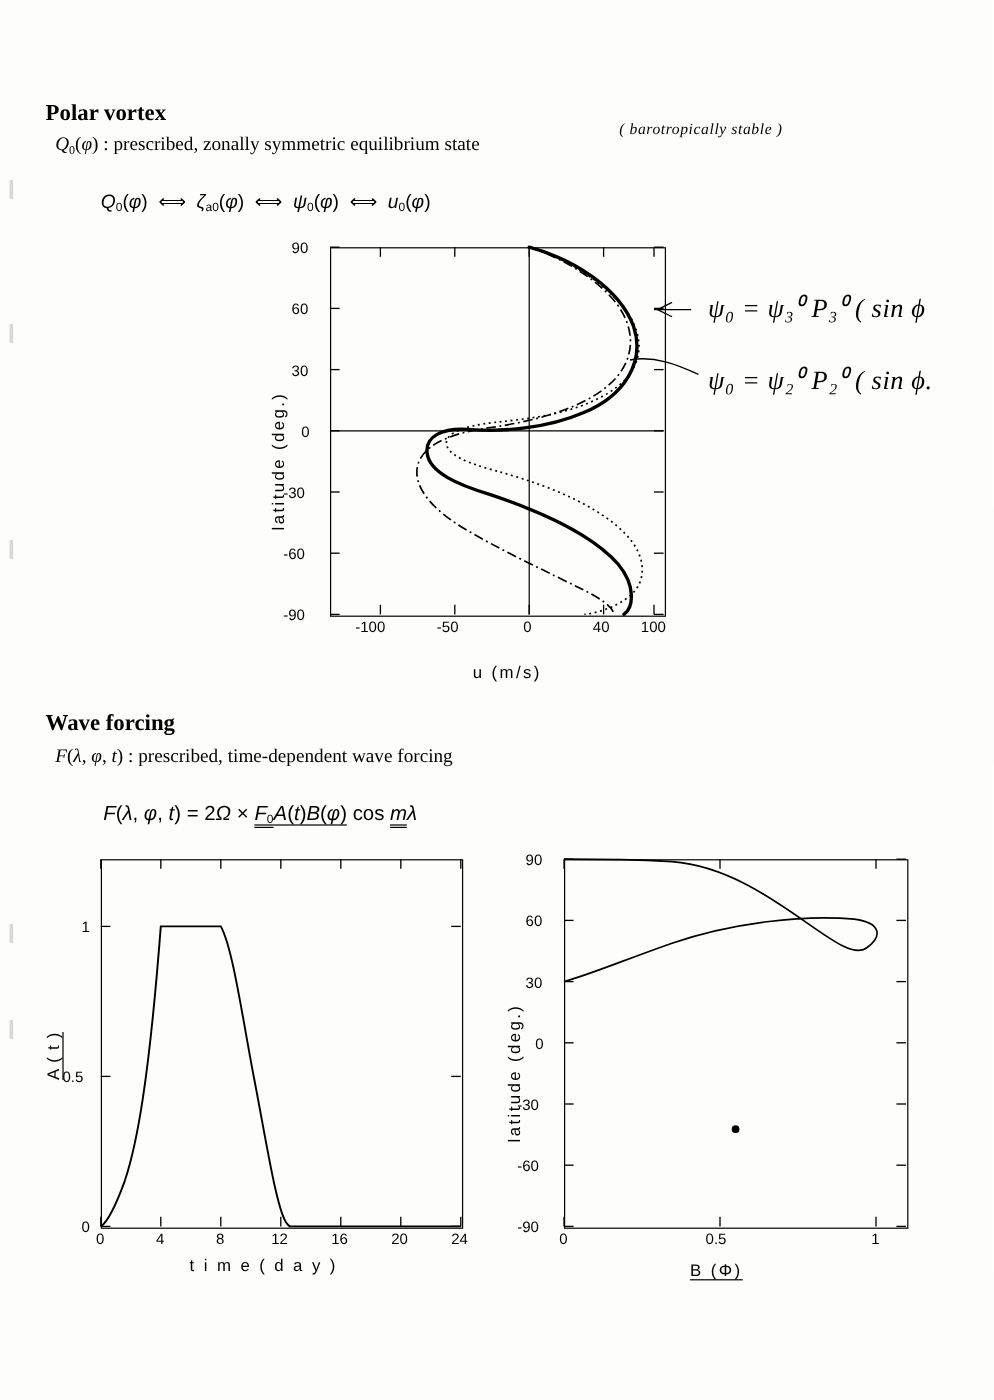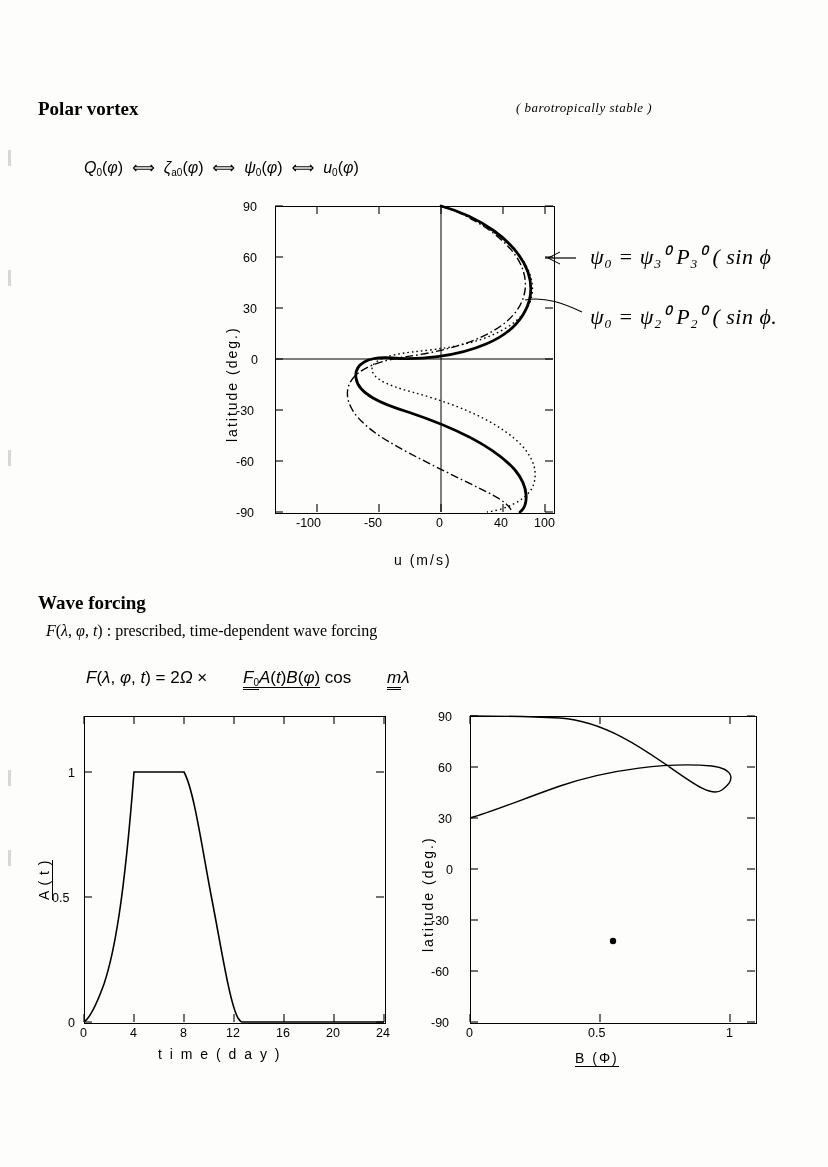--- a/index.html
+++ b/index.html
@@ -5,21 +5,21 @@
   html,body{margin:0;padding:0;background:#ffffff;}
   body{width:828px;height:1167px;position:relative;font-family:"Liberation Serif",serif;color:#111;overflow:hidden;}
   .page{position:absolute;inset:0;background:#fdfdfb;}
   .sec-title{position:absolute;font-family:"Liberation Serif",serif;font-weight:bold;font-size:19px;color:#000;}
   .sec-sub{position:absolute;font-family:"Liberation Serif",serif;font-size:16px;color:#000;}
   .eqn{position:absolute;font-family:Liberation Sans, sans-serif;font-size:16px;color:#000;}
   .hand{position:absolute;font-family:"Liberation Serif",serif;font-style:italic;font-size:13px;color:#000;letter-spacing:.5px;}
   .it{font-style:italic;}
   .sub{font-size:10px;vertical-align:-3px;}
   .uline{border-bottom:1.4px solid #000;}
-  .dline{border-bottom:3px double #000;margin-left:31px;}
+  .dline{border-bottom:3px double #000;}
   
   .plot{position:absolute;}
   .frame{position:absolute;border:1.2px solid #000;background:transparent;}
   .ticklab{position:absolute;font-family:"Liberation Sans",sans-serif;font-size:12.5px;color:#000;white-space:nowrap;}
   .axlab{position:absolute;font-family:"Liberation Sans",sans-serif;font-size:14px;color:#000;letter-spacing:2px;white-space:nowrap;}
   .vlabel{position:absolute;font-family:"Liberation Sans",sans-serif;font-size:14px;color:#000;letter-spacing:2px;white-space:nowrap;transform-origin:0 0;transform:rotate(-90deg);}
   svg{display:block;overflow:visible;}
   .margin-marks{position:absolute;left:8px;top:150px;width:6px;height:800px;}
   .mm{position:absolute;left:0;width:3px;height:16px;background:#d8d8d4;}
 </style>
@@ -29,22 +29,25 @@
 <div class="page">
 
   <div class="margin-marks">
     <div class="mm" style="top:0px"></div>
     <div class="mm" style="top:120px"></div>
     <div class="mm" style="top:300px"></div>
     <div class="mm" style="top:620px"></div>
     <div class="mm" style="top:700px"></div>
   </div>
 
-  <div class="sec-title" style="left:38px; top:98px;">Polar vortex</div>
-
+  <div class="sec-title" style="left:38px; top:84px;">Polar vortex</div>
+
+  <div class="sec-sub" style="left:46px; top:112px;">
+    <span class="it">Q</span><span class="sub">0</span>(<span class="it">φ</span>) : prescribed, zonally symmetric equilibrium state
+  </div>
 
   <div class="hand" style="left:516px; top:100px;">( barotropically  stable )</div>
 
   <div class="eqn" style="left:84px; top:158px;">
     <span class="it">Q</span><span class="sub">0</span>(<span class="it">φ</span>)
     &nbsp;⟺&nbsp;
     <span class="it">ζ</span><span class="sub">a0</span>(<span class="it">φ</span>)
     &nbsp;⟺&nbsp;
     <span class="it">ψ</span><span class="sub">0</span>(<span class="it">φ</span>)
     &nbsp;⟺&nbsp;

